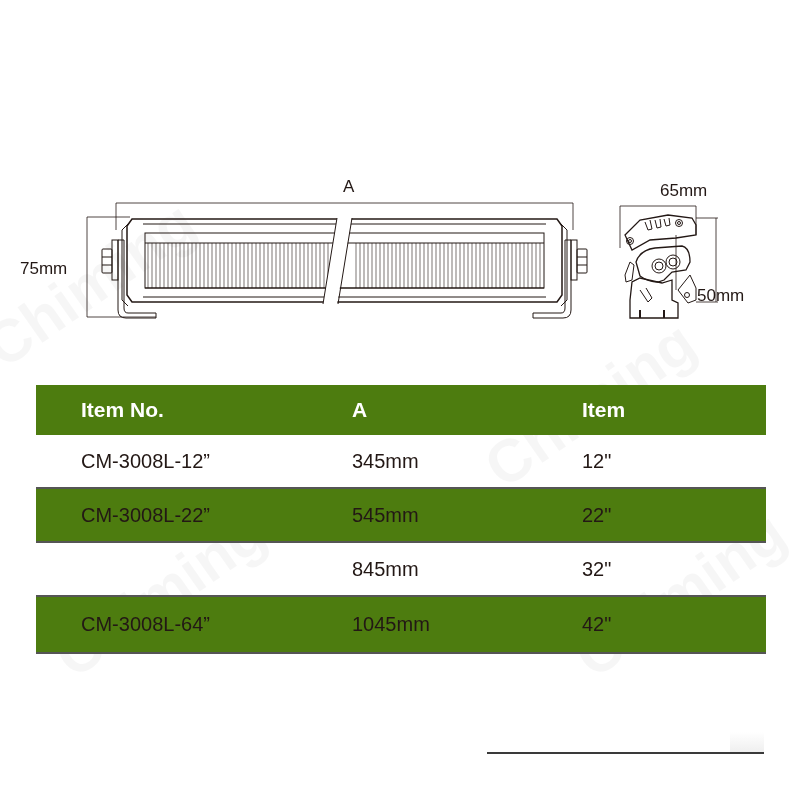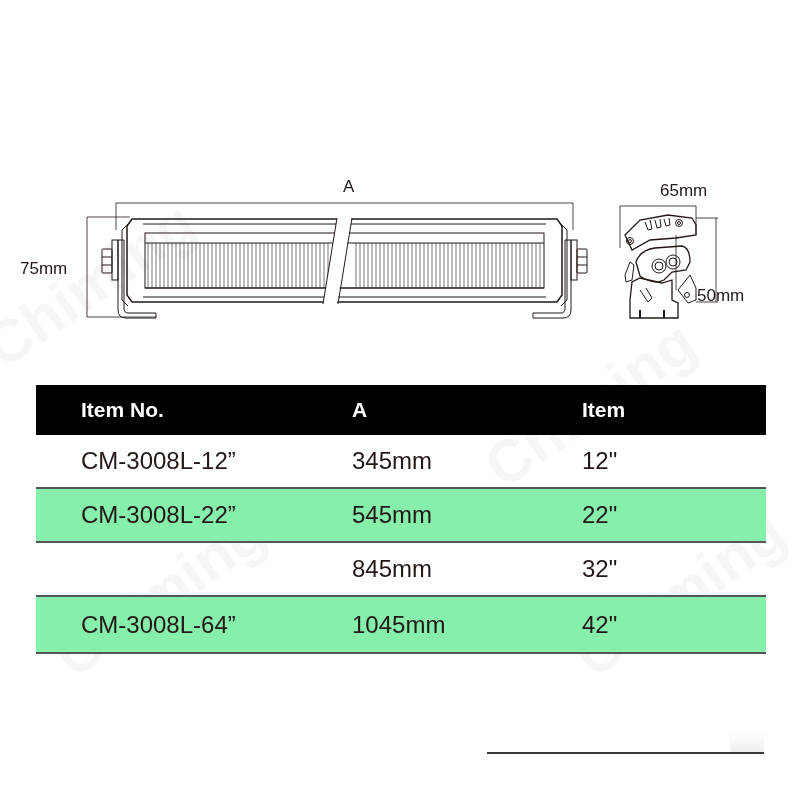--- a/index.html
+++ b/index.html
@@ -1,23 +1,23 @@
 <!DOCTYPE html>
 <html><head>
 <meta charset="utf-8">
 <style>
   html, body { margin:0; padding:0; background:#ffffff; }
   body { width:800px; height:800px; position:relative; overflow:hidden; font-family:"Liberation Sans", sans-serif; color:#231815; }
   .abs { position:absolute; }
   .dim-label { font-size:17px; color:#231815; }
   .table { position:absolute; left:36px; top:385px; width:730px; }
-  .thead { height:50px; background:#000000; color:#ffffff; display:flex; align-items:center; font-weight:bold; font-size:21px; }
-  .row { height:54px; display:flex; align-items:center; font-size:24px; color:#231815; border-bottom:2px solid #555; box-sizing:border-box; }
+  .thead { height:50px; background:#4d7c0f; color:#ffffff; display:flex; align-items:center; font-weight:bold; font-size:21px; }
+  .row { height:54px; display:flex; align-items:center; font-size:20px; color:#231815; border-bottom:2px solid #555; box-sizing:border-box; }
   .row.first { height:54px; border-bottom:2px solid #555; }
-  .row.alt { background:#86efac; }
+  .row.alt { background:#4d7c0f; }
   .c1 { position:absolute; left:45px; }
   .c2 { position:absolute; left:316px; }
   .c3 { position:absolute; left:546px; }
   .cell-wrap { position:relative; width:100%; height:100%; display:flex; align-items:center; }
   .watermark { position:absolute; font-size:60px; font-weight:bold; color:rgba(0,0,0,0.035); transform:rotate(-35deg); font-family:"Liberation Sans", sans-serif; pointer-events:none; }
 </style>
 </head>
 <body>
 
 <div class="watermark" style="left:-30px;top:250px;">Chiming</div>

